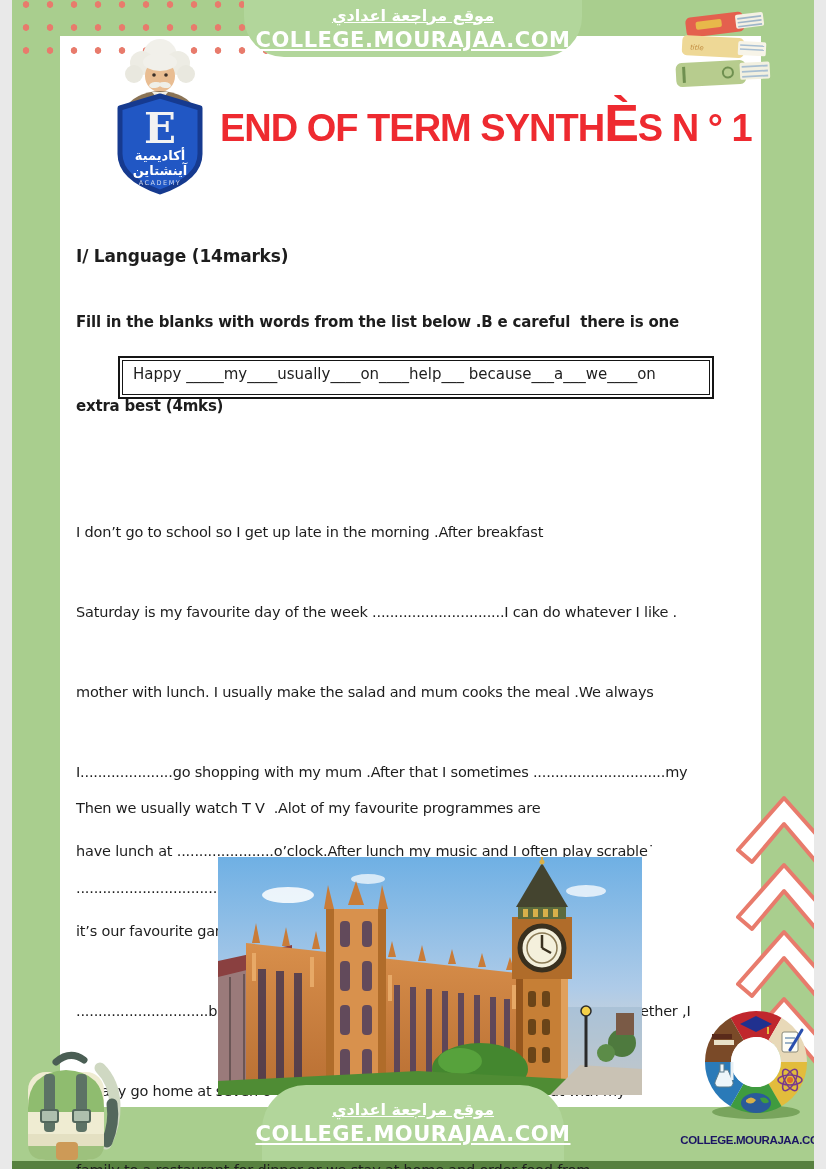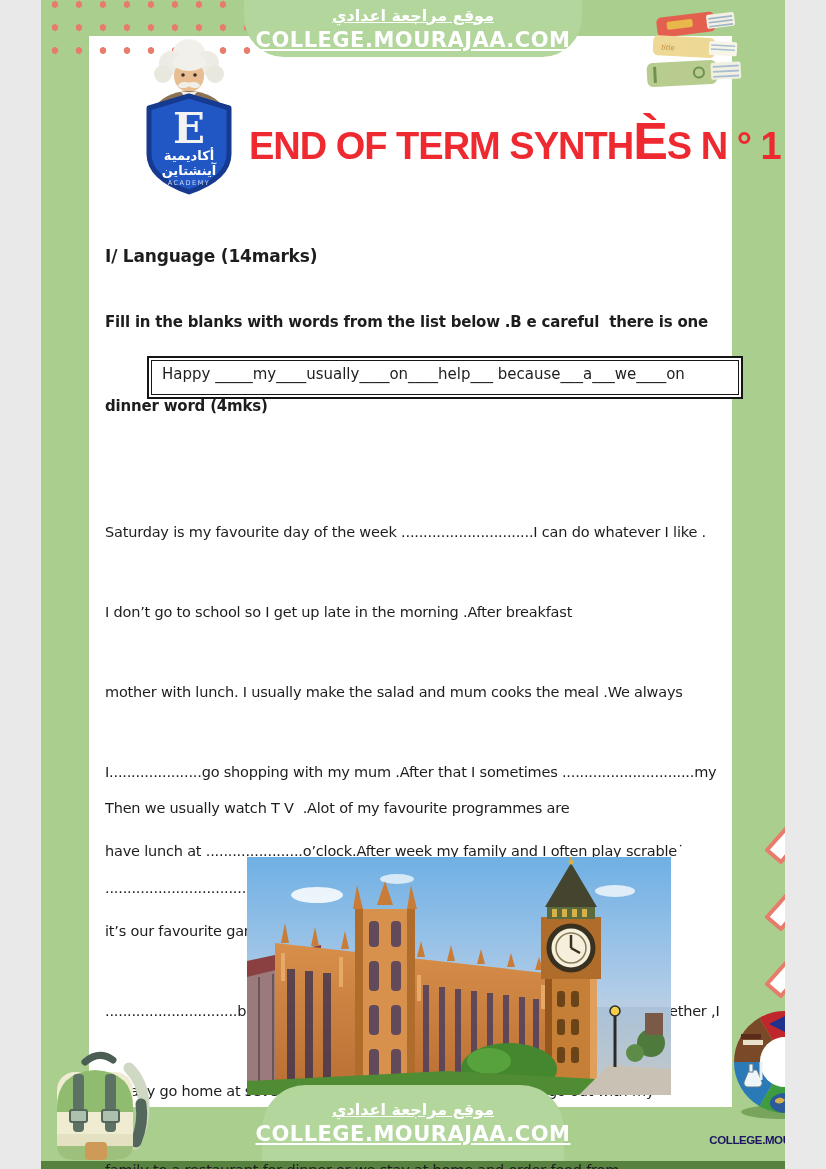--- a/index.html
+++ b/index.html
@@ -1,17 +1,17 @@
 <!DOCTYPE html>
 <html><head>
 <meta charset="utf-8">
 <style>
   html,body{margin:0;padding:0;background:#e9e9e9;}
   .page{
-    position:relative;width:744px;height:1169px;margin:0 auto;
+    position:relative;width:802px;height:1169px;margin:0 auto;
     background:#ffffff;overflow:hidden;
     font-family:"DejaVu Sans", sans-serif;color:#1d1d1d;
   }
   
   .band-top{position:absolute;top:0;left:0;right:0;height:36px;background:#a9ce8e;}
   .band-left{position:absolute;top:0;left:0;width:48px;height:1110px;background:#a9ce8e;}
   .band-right{position:absolute;top:0;right:0;width:53px;height:1110px;background:#a9ce8e;}
   .band-bottom{position:absolute;bottom:0;left:0;right:0;height:62px;background:#a9ce8e;}
   .strip-dark{position:absolute;bottom:0;left:0;right:0;height:8px;background:#57813f;}
   .dots{
@@ -20,21 +20,21 @@
     background-size:24px 23px;background-position:2px -7px;
   }
   
   .banner{position:absolute;left:50%;transform:translateX(-50%);
     background:#b2d69b;display:flex;flex-direction:column;align-items:center;justify-content:center;}
   .banner.top{top:0;width:338px;height:57px;border-radius:0 0 40px 40px;}
   .banner.bottom{bottom:8px;width:302px;height:76px;border-radius:44px 44px 0 0;z-index:3;}
   .banner .ar{color:#fff;font-weight:bold;font-size:16px;text-decoration:underline;line-height:22px;}
   .banner .site{color:#fff;font-weight:bold;font-size:21px;text-decoration:underline;letter-spacing:.5px;line-height:26px;}
   
-  .title{position:absolute;left:208px;top:122px;display:flex;align-items:baseline;
+  .title{position:absolute;left:208px;top:104px;display:flex;align-items:baseline;
     color:#ee2a30;font-family:"Liberation Sans", sans-serif;font-weight:bold;letter-spacing:-1px;white-space:pre;}
   .title .t-pre,.title .t-post{font-size:38px;}
   .title .t-accent{font-size:52px;line-height:38px;}
   
   .ws{position:absolute;left:64px;white-space:pre;font-size:14.5px;letter-spacing:-.2px;}
   .heading{top:212px;font-size:17px;font-weight:bold;margin-top:34px;}
   .instr{top:252px;font-weight:bold;font-size:15px;line-height:28px;}
   .wordbox{position:absolute;left:106px;top:356px;width:588px;border:2px solid #151515;padding:2px;background:#fff;}
   .wordbox .inner{border:1px solid #151515;padding:4px 10px 11px;font-size:15px;white-space:nowrap;overflow:hidden;}
   .intro{top:426px;}
@@ -128,34 +128,34 @@
     </g>
   </svg>
 
   <div class="title">
     <span class="t-pre">END OF TERM SYNTH</span><span class="t-accent">È</span><span class="t-post">S N ° 1</span>
   </div>
 
   <div class="ws heading">I/ Language (14marks)</div>
   <div class="ws instr">
     <div>Fill in the blanks with words from the list below .B e careful  there is one</div>
-    <div>dinner word (4mks)</div>
+    <div>extra best (4mks)</div>
   </div>
 
   <div class="wordbox">
     <div class="inner">Happy _____my____usually____on____help___ because___a___we____on</div>
   </div>
 
 
   <div class="ws para p1">
+    <div>I don’t go to school so I get up late in the morning .After breakfast</div>
     <div>Saturday is my favourite day of the week ..............................I can do whatever I like .</div>
-    <div>I don’t go to school so I get up late in the morning .After breakfast</div>
     <div>mother with lunch. I usually make the salad and mum cooks the meal .We always</div>
     <div>I.....................go shopping with my mum .After that I sometimes ..............................my</div>
-    <div>have lunch at ......................o’clock.After week my family and I often play scrable˙</div>
+    <div>have lunch at ......................o’clock.After lunch my music and I often play scrable˙</div>
     <div>it’s our favourite game .At about five  o’clock  I sometimes visit</div>
     <div>..............................best friend Stacey and ........................listen to pop music together ,I</div>
     <div>usually go home at seven o’clock in the evening .Sometimes I go out with my</div>
     <div>family to a restaurant for dinner or we stay at home and order food from</div>
     
   </div>
 
   <div class="ws para p2">
     <div>Then we usually watch T V  .Alot of my favourite programmes are</div>
     <div>................................Saturday night ,so I often go to bed late .</div>

